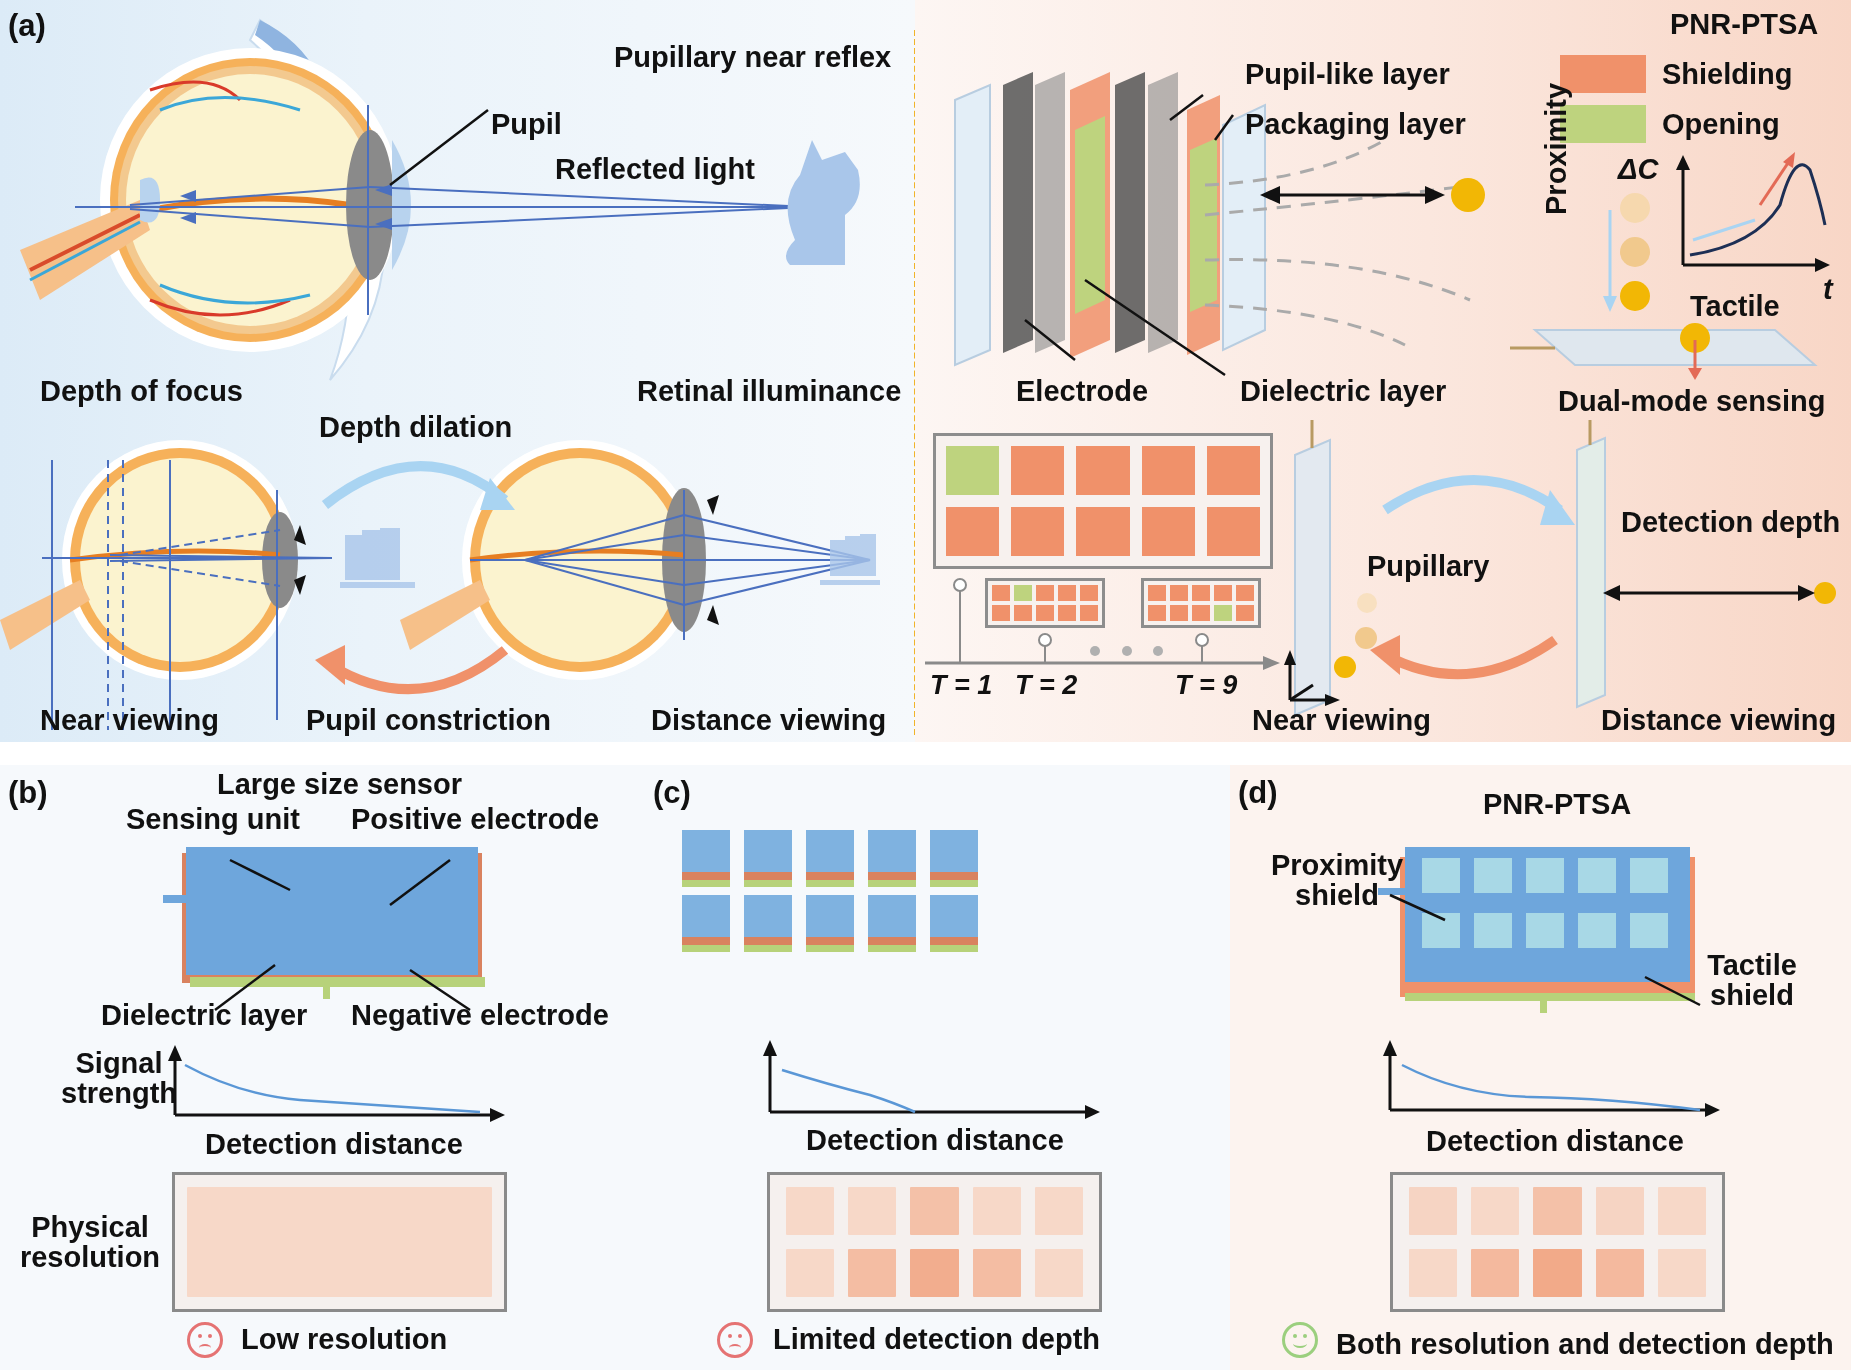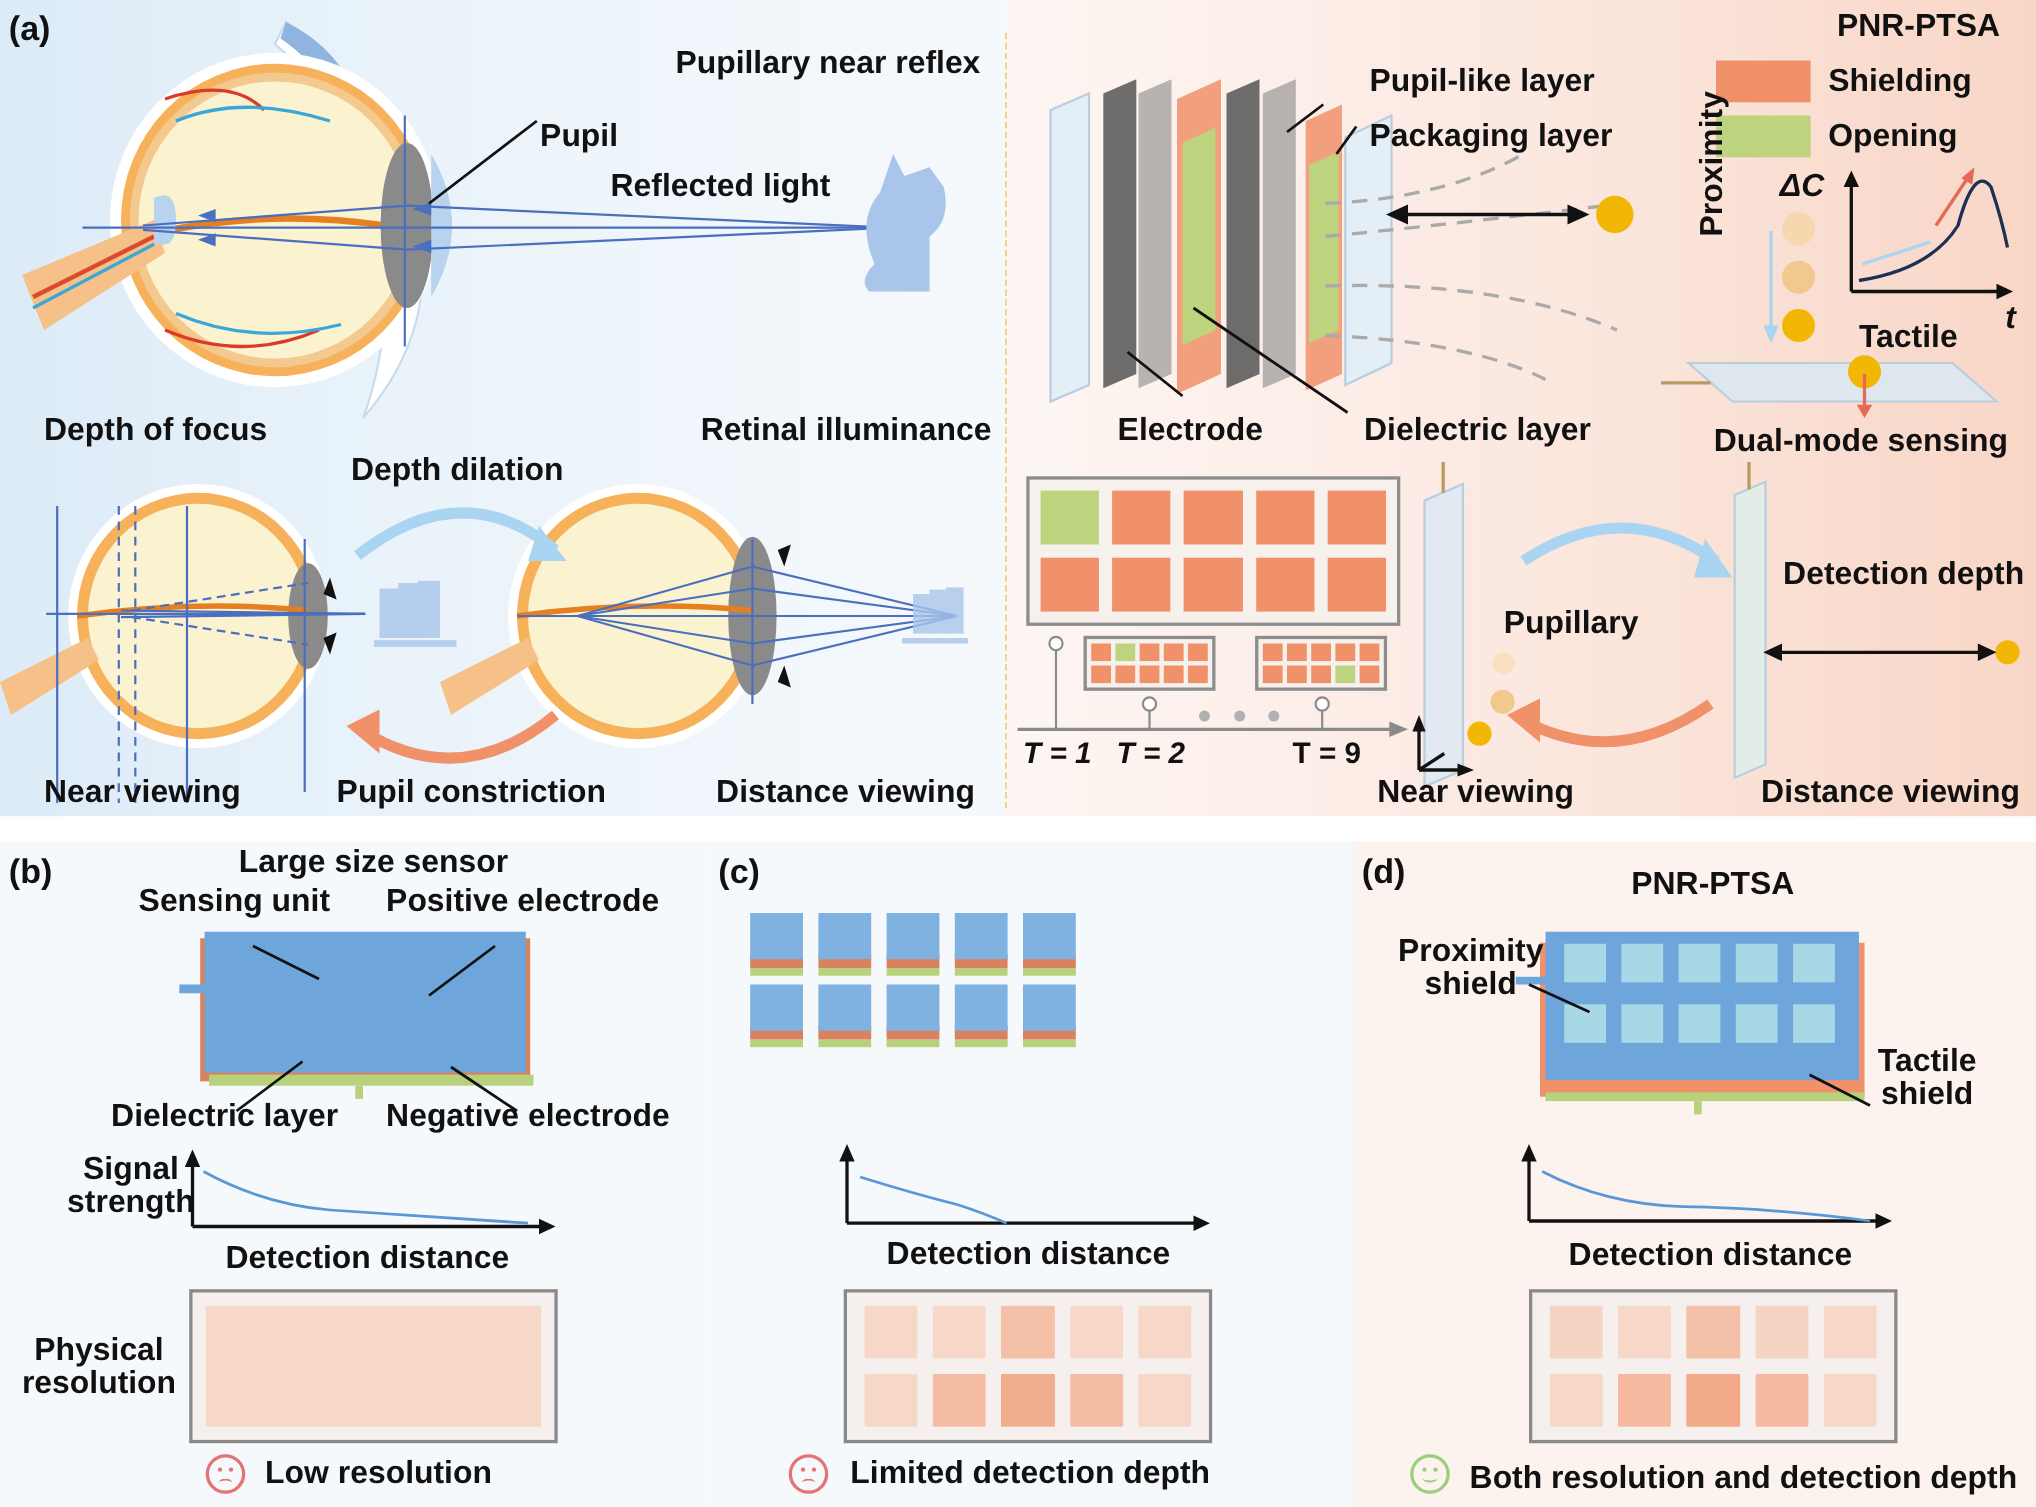--- a/index.html
+++ b/index.html
@@ -285,21 +285,21 @@
       <div style="background: rgb(240, 145, 106);"></div>
       <div style="background: rgb(240, 145, 106);"></div>
       <div style="background: rgb(240, 145, 106);"></div>
       <div style="background: rgb(240, 145, 106);"></div>
       <div style="background: rgb(240, 145, 106);"></div>
       <div style="background: rgb(190, 211, 126);"></div>
       <div style="background: rgb(240, 145, 106);"></div>
     </div>
   <div class="lbl sm" style="left:15px;top:672px;font-style:italic;">T = 1</div>
   <div class="lbl sm" style="left:100px;top:672px;font-style:italic;">T = 2</div>
-  <div class="lbl sm" style="left:260px;top:672px;">T = 9</div>
+  <div class="lbl sm" style="left:260px;top:672px;font-style:italic;">T = 9</div>
 
   <div class="lbl" style="left:452px;top:552px;">Pupillary</div>
   <div class="lbl" style="left:706px;top:508px;">Detection depth</div>
   <div class="lbl" style="left:337px;top:706px;">Near viewing</div>
   <div class="lbl" style="left:686px;top:706px;">Distance viewing</div>
 </div>
 
 <div class="panel" id="panel-b">
   <div class="plabel" style="left:8px;top:10px;">(b)</div>
   <div class="lbl" style="left:217px;top:5px;">Large size sensor</div>

